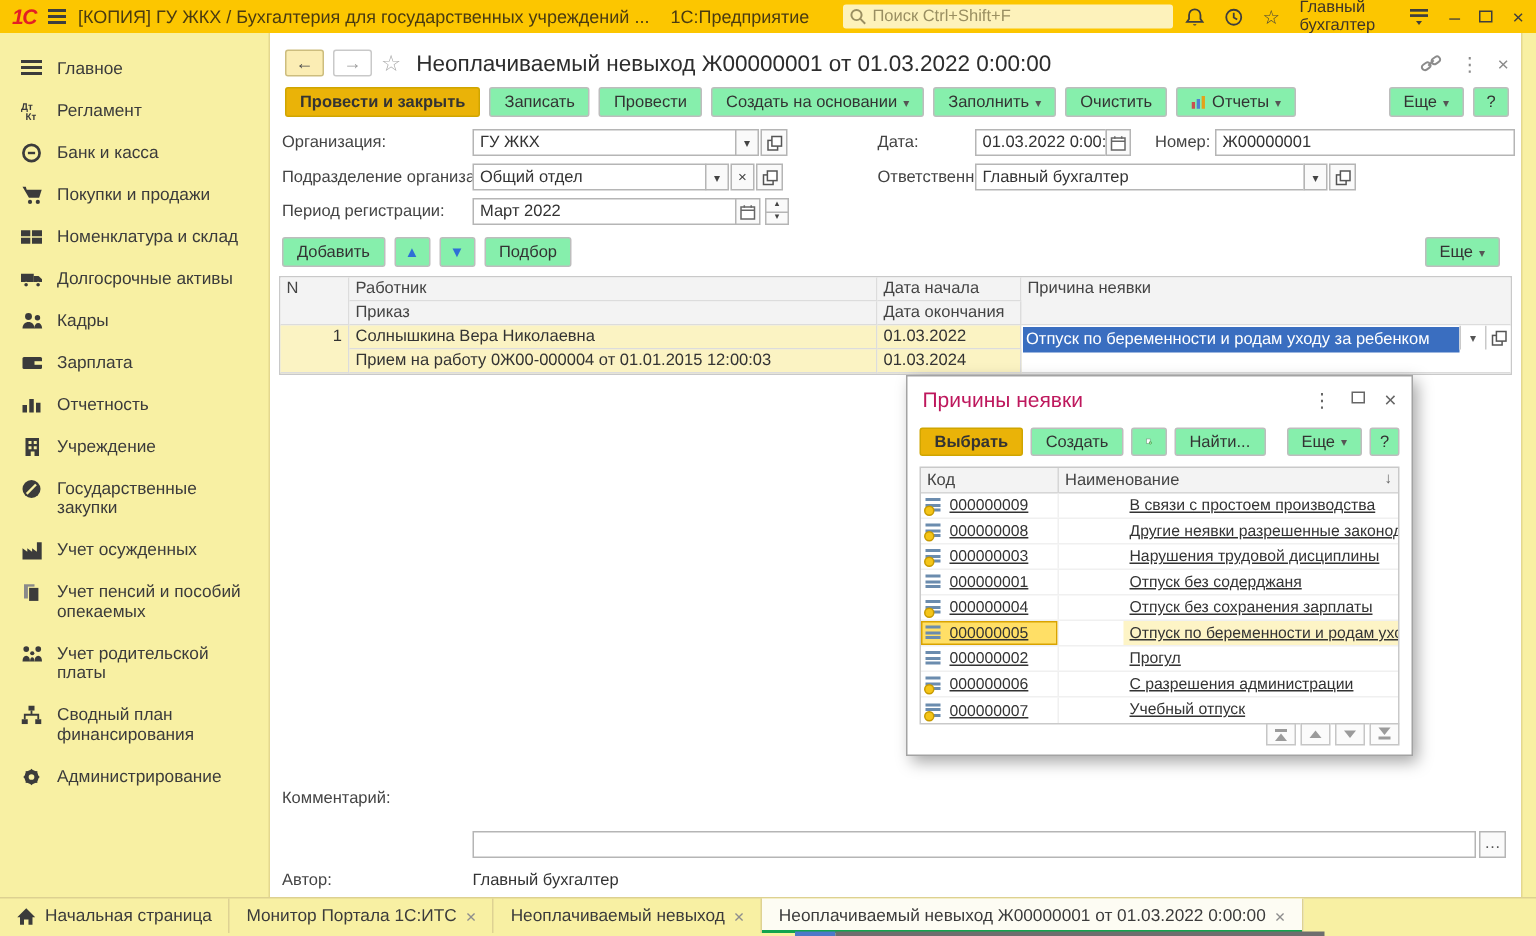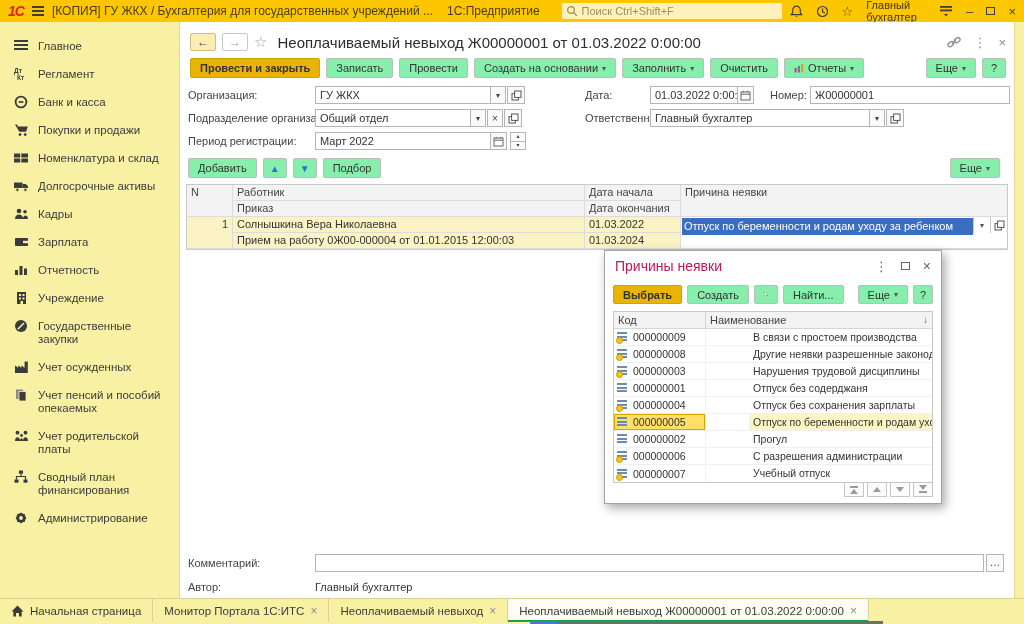--- a/index.html
+++ b/index.html
@@ -81,21 +81,21 @@
   .mhdr { height:30px; display:flex; align-items:center; padding:0 10px; }
   .mtitle { font-size:14px; color:#be185d; }
   .mhdr-right { margin-left:auto; display:flex; align-items:center; gap:13px; color:#666; }
   .mtb { height:27px; display:flex; align-items:center; gap:5px; padding:0 8px; }
   .btn.small { height:19px; padding:0 9px; }
   .mgrid { margin:3px 8px 0; border:1px solid #c9c9c9; }
   .mgh { display:flex; height:17px; background:#f3f3f3; border-bottom:1px solid #d6d6d6; color:#444; line-height:16px; }
   .mgh .c1 { width:92px; border-right:1px solid #d6d6d6; padding-left:4px; }
   .mgh .c2 { flex:1; padding:0 4px; display:flex;justify-content:flex-end; }
   .sortarr { margin-left:auto; color:#666; font-size:10px; }
-  .mrow { display:flex; height:17px; line-height:16px; border-bottom:1px solid #f0f0f0; cursor:pointer; font-size:10.5px; }
+  .mrow { display:flex; height:17px; line-height:16px; border-bottom:1px solid #f0f0f0; cursor:pointer; font-size:10.5px;text-decoration:underline; }
   .mrow .c1 { width:92px; border-right:1px solid #f0f0f0; padding-left:3px; display:flex; align-items:center; gap:4px; }
   .mrow .c2 { flex:1; padding:0 4px; white-space:nowrap; overflow:hidden;margin-left:43px; }
   .mrow.sel .c1 { background:#ffdf66; box-shadow:inset 0 0 0 1px #d9a300; }
   .mrow.sel .c2 { background:#fdf4c6; }
   .cicon { width:12px; height:10px; position:relative; flex:none; }
   .cicon i { position:absolute; left:0; right:2px; height:2px; background:#6b8cae; }
   .cicon i:nth-child(1){top:0} .cicon i:nth-child(2){top:3.5px} .cicon i:nth-child(3){top:7px}
   .cicon.dot::after { content:""; position:absolute; left:-1px; bottom:-2px; width:5px; height:5px; border-radius:50%; background:#f5c518; border:1px solid #c79a00; }
   .mnav { position:absolute; right:8px; bottom:6px; display:flex; gap:3px; }
   .mnav .nb { width:20px; height:15px; border:1px solid #c6c6c6; background:#fbfbfb; display:flex; flex-direction:column; align-items:center; justify-content:center; cursor:pointer; }
@@ -475,21 +475,21 @@
               <rect x="1" y="3.6" width="6.4" height="6.4" fill="#fff" stroke="#555"></rect>
               <rect x="3.6" y="1" width="6.4" height="6.4" fill="#fff" stroke="#555"></rect>
             </svg>
           </span>
       </div>
       <div class="yc">Прием на работу 0Ж00-000004 от 01.01.2015 12:00:03</div>
       <div class="yc">01.03.2024</div>
     </div>
 
     <div class="comment-row">
-      <span class="lab" style="left:8px;top:532px;position:absolute">Комментарий:</span>
+      <span class="lab" style="left:8px;top:501px;position:absolute">Комментарий:</span>
       <span class="inp-line"></span>
       <span class="dots-btn">…</span>
       <span class="lab" style="left:8px;top:556px;position:absolute">Автор:</span>
       <span class="lab" style="left:135px;top:556px;position:absolute;color:#333">Главный бухгалтер</span>
     </div>
 
     <div class="modal">
       <div class="mhdr">
         <span class="mtitle">Причины неявки</span>
         <span class="mhdr-right">

